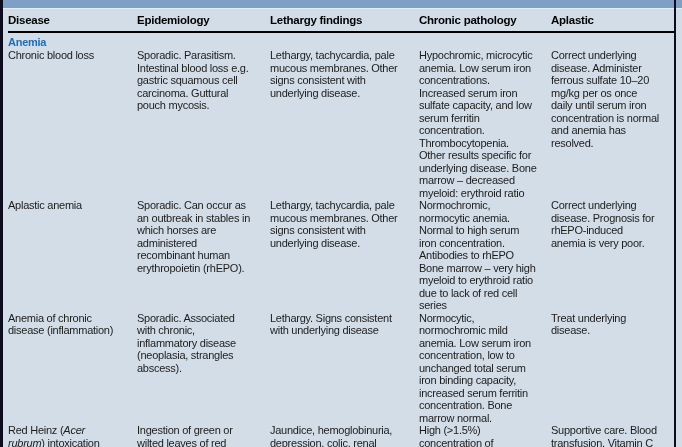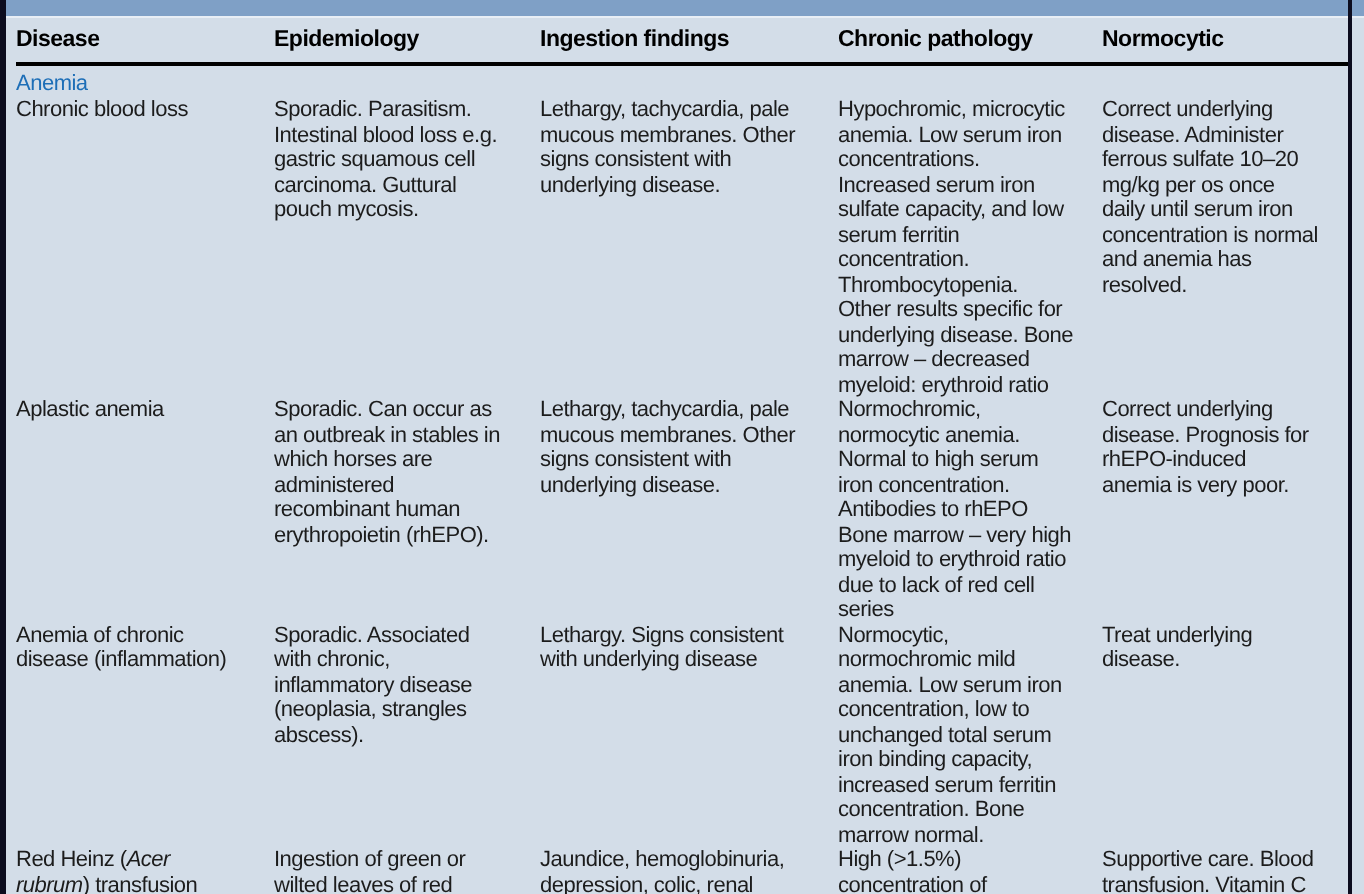--- a/index.html
+++ b/index.html
@@ -50,21 +50,21 @@
     font-size:11.5px;
     padding:5px 12px 4px 0;
     border-bottom:2px solid #000;
     color:#000;
   }
   td{
     vertical-align:top;
     padding:0 14px 0 0;
   }
   td.section{
-    font-weight:normal;
+    font-weight:bold;
     color:#1d6eb7;
     padding-top:3px;
     padding-bottom:1px;
   }
   .italic{font-style:italic;}
 </style>
 </head>
 <body>
 
 <div class="page">
@@ -78,23 +78,23 @@
         <col style="width:129px">
         <col style="width:133px">
         <col style="width:149px">
         <col style="width:132px">
         <col style="width:123px">
       </colgroup>
       <thead>
         <tr>
           <th>Disease</th>
           <th>Epidemiology</th>
-          <th>Ingestion findings</th>
+          <th>Lethargy findings</th>
           <th>Chronic pathology</th>
-          <th>Normocytic</th>
+          <th>Aplastic</th>
         </tr>
       </thead>
       <tbody>
         <tr>
           <td class="section" colspan="5">Anemia</td>
         </tr>
 
         <tr>
           <td>Chronic blood loss</td>
           <td>Sporadic. Parasitism. Intestinal blood loss e.g. gastric squamous cell carcinoma. Guttural pouch mycosis.</td>
@@ -113,21 +113,21 @@
 
         <tr>
           <td>Anemia of chronic disease (inflammation)</td>
           <td>Sporadic. Associated with chronic, inflammatory disease (neoplasia, strangles abscess).</td>
           <td>Lethargy. Signs consistent with underlying disease</td>
           <td>Normocytic, normochromic mild anemia. Low serum iron concentration, low to unchanged total serum iron binding capacity, increased serum ferritin concentration. Bone marrow normal.</td>
           <td>Treat underlying disease.</td>
         </tr>
 
         <tr>
-          <td><span>Red Heinz (</span><span class="italic">Acer rubrum</span><span>) transfusion</span></td>
+          <td><span>Red Heinz (</span><span class="italic">Acer rubrum</span><span>) intoxication</span></td>
           <td>Ingestion of green or wilted leaves of red maple trees. Sporadic or several horses in one field. Regional according to distribution of tree.</td>
           <td>Jaundice, hemoglobinuria, depression, colic, renal failure.</td>
           <td>High (&gt;1.5%) concentration of methemoglobin in blood. Heinz bodies in red blood cells.</td>
           <td>Supportive care. Blood transfusion. Vitamin C suggested</td>
         </tr>
       </tbody>
     </table>
   </div>
 </div>
 

